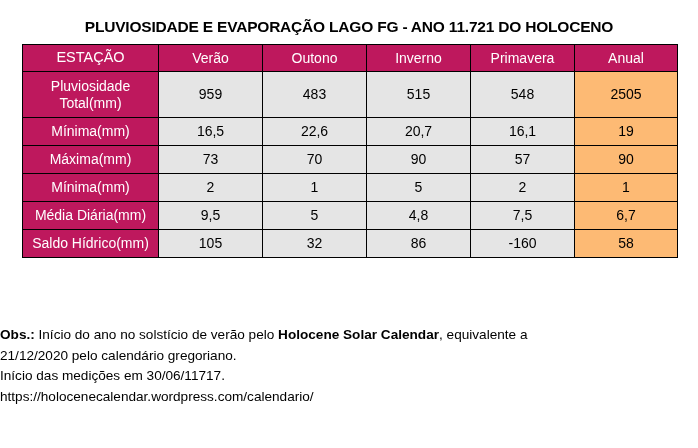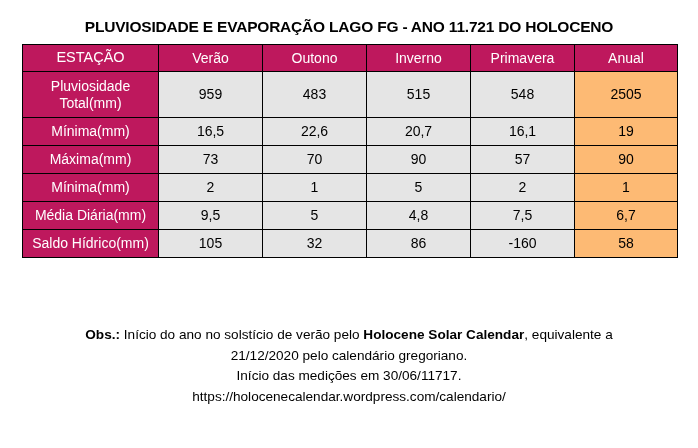--- a/index.html
+++ b/index.html
@@ -84,21 +84,21 @@
     font-size: 14px;
   }
   tr.r-tall td { height: 45px; }
   tr.r-short td { height: 27px; }
 
   .notes {
     position: absolute;
     top: 325px;
     left: 0;
     width: 698px;
-    text-align: center;
+    text-align: left;
     font-size: 13.6px;
     line-height: 1.52;
     color: #000000;
   }
   .notes .line { display: block; white-space: nowrap; }
   .notes b { font-weight: bold; }
 </style>
 </head>
 <body>
 

